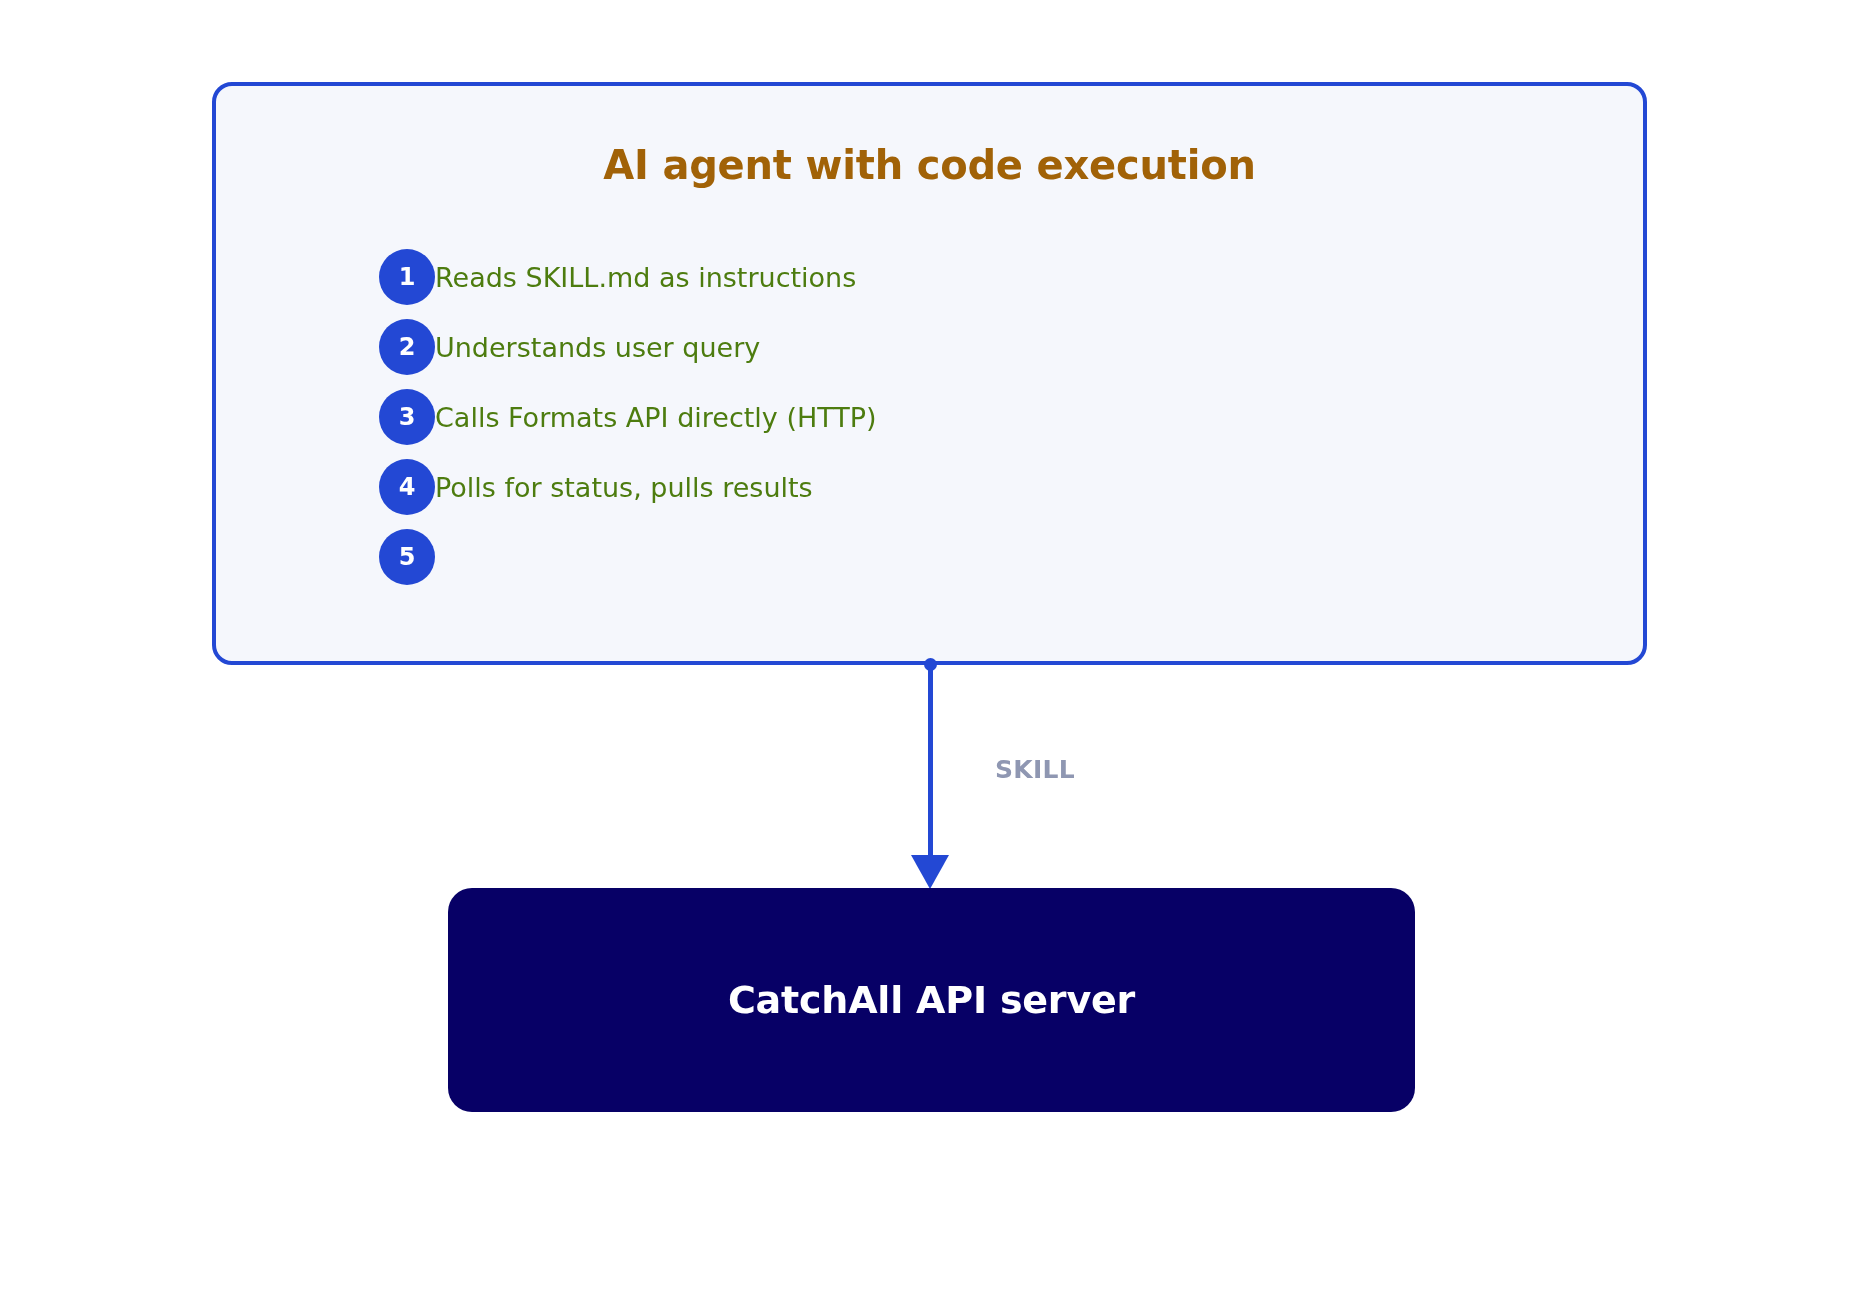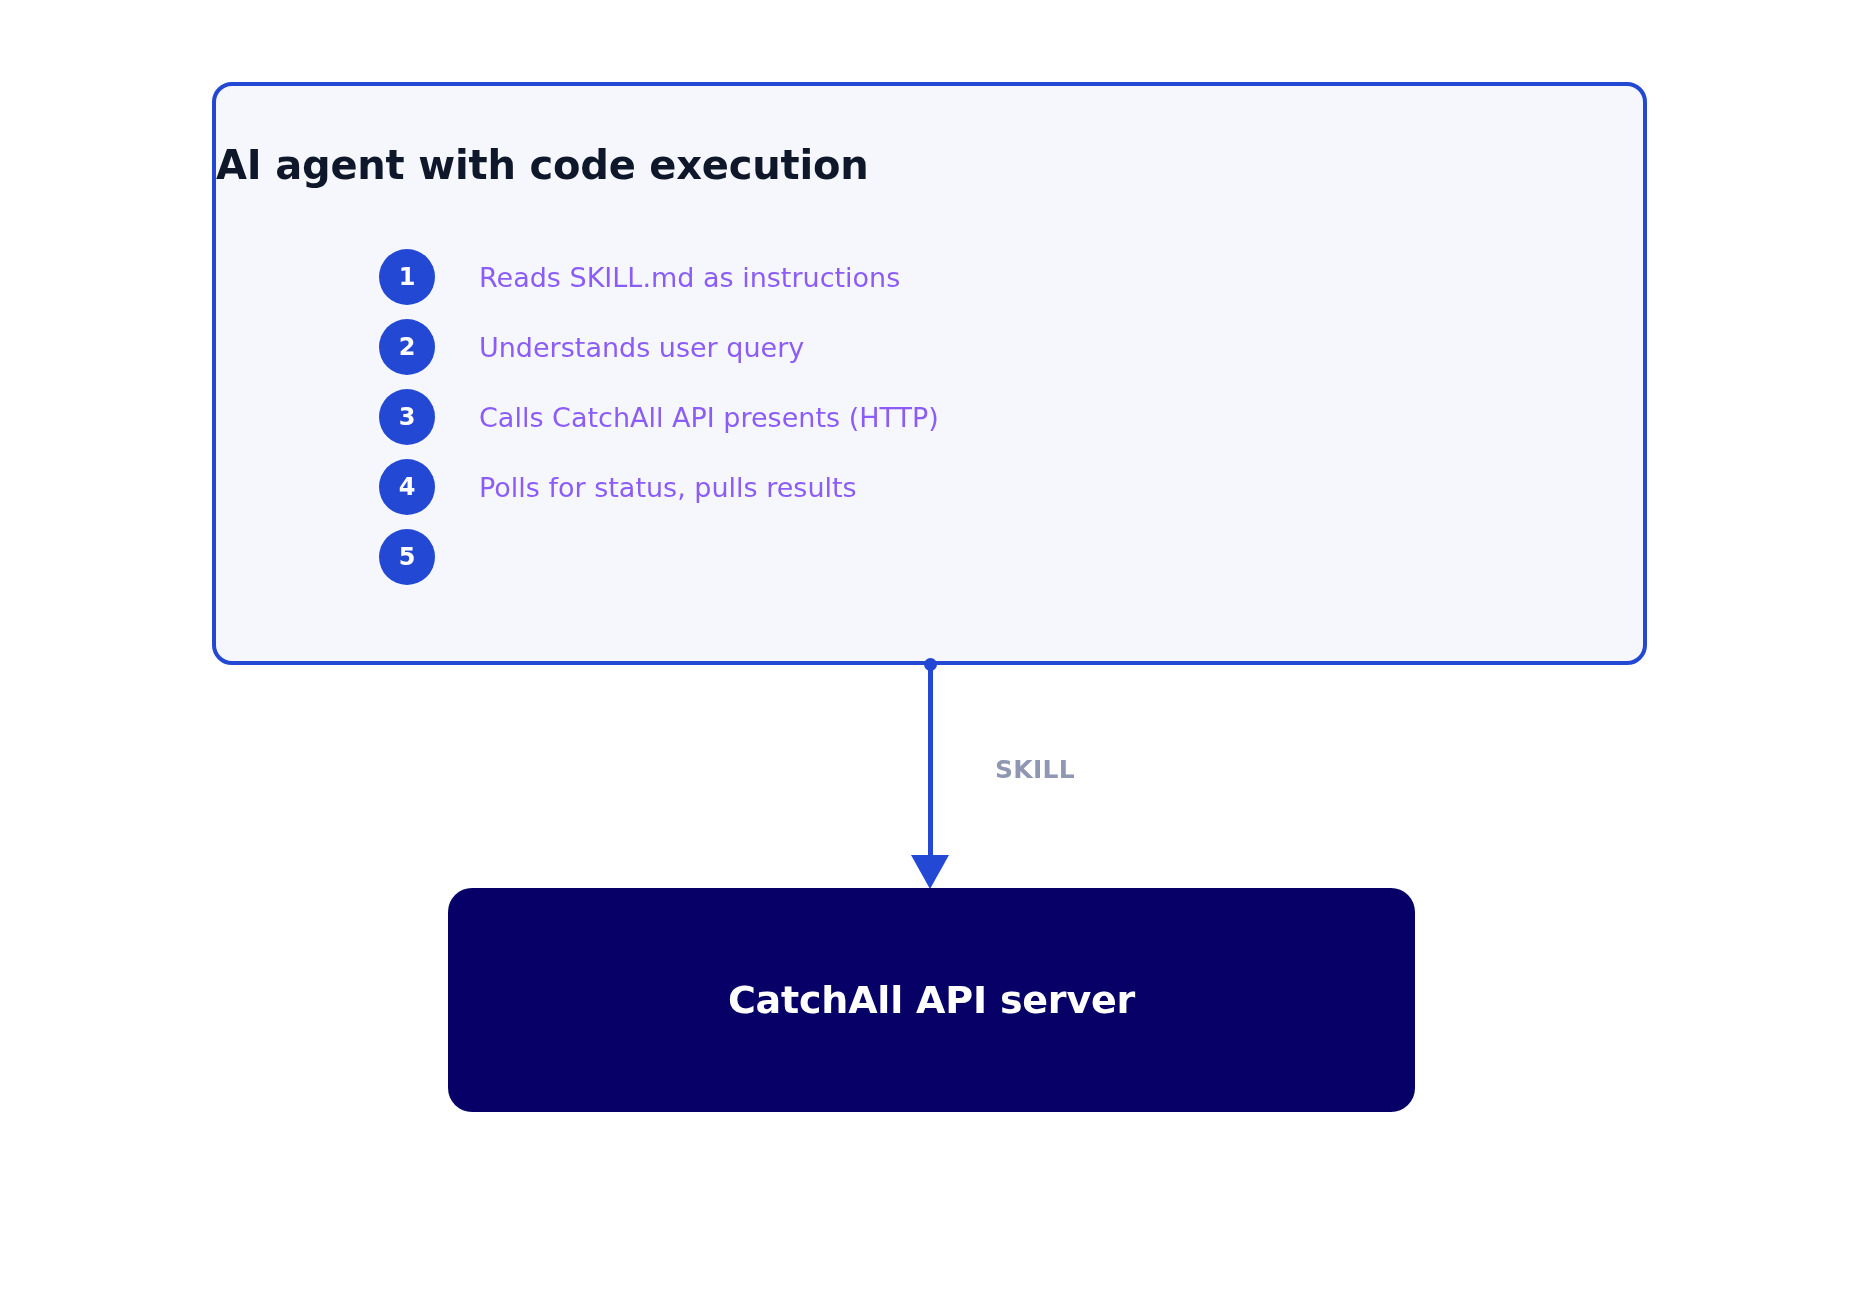--- a/index.html
+++ b/index.html
@@ -29,24 +29,24 @@
     box-sizing: border-box;
     background: #f5f7fc;
     border: 4px solid #2348d4;
     border-radius: 20px;
   }
   .agent-title {
     position: absolute;
     left: 0;
     top: 56px;
     width: 100%;
-    text-align: left;
+    text-align: center;
     font-size: 40px;
     font-weight: bold;
-    color: #0f172a;
+    color: #a16207;
     letter-spacing: -0.2px;
   }
 
   .steps {
     position: absolute;
     left: 163px;
     top: 156px;
     width: 1100px;
   }
   .step-row {
@@ -62,23 +62,22 @@
     background: #2348d4;
     color: #ffffff;
     font-size: 24px;
     font-weight: bold;
     display: flex;
     align-items: center;
     justify-content: center;
     flex: 0 0 auto;
   }
   .step-label {
-    margin-left: 44px;
     font-size: 27px;
-    color: #8b5cf6;
+    color: #4d7c0f;
     white-space: nowrap;
   }
 
   
   .connector {
     position: absolute;
     left: 928px;
     top: 661px;
     width: 5px;
     height: 200px;
@@ -148,21 +147,21 @@
         <div class="step-label">Reads SKILL.md as instructions</div>
       </div>
 
       <div class="step-row">
         <div class="step-badge">2</div>
         <div class="step-label">Understands user query</div>
       </div>
 
       <div class="step-row">
         <div class="step-badge">3</div>
-        <div class="step-label">Calls CatchAll API presents (HTTP)</div>
+        <div class="step-label">Calls Formats API directly (HTTP)</div>
       </div>
 
       <div class="step-row">
         <div class="step-badge">4</div>
         <div class="step-label">Polls for status, pulls results</div>
       </div>
 
       <div class="step-row">
         <div class="step-badge">5</div>
       </div>

